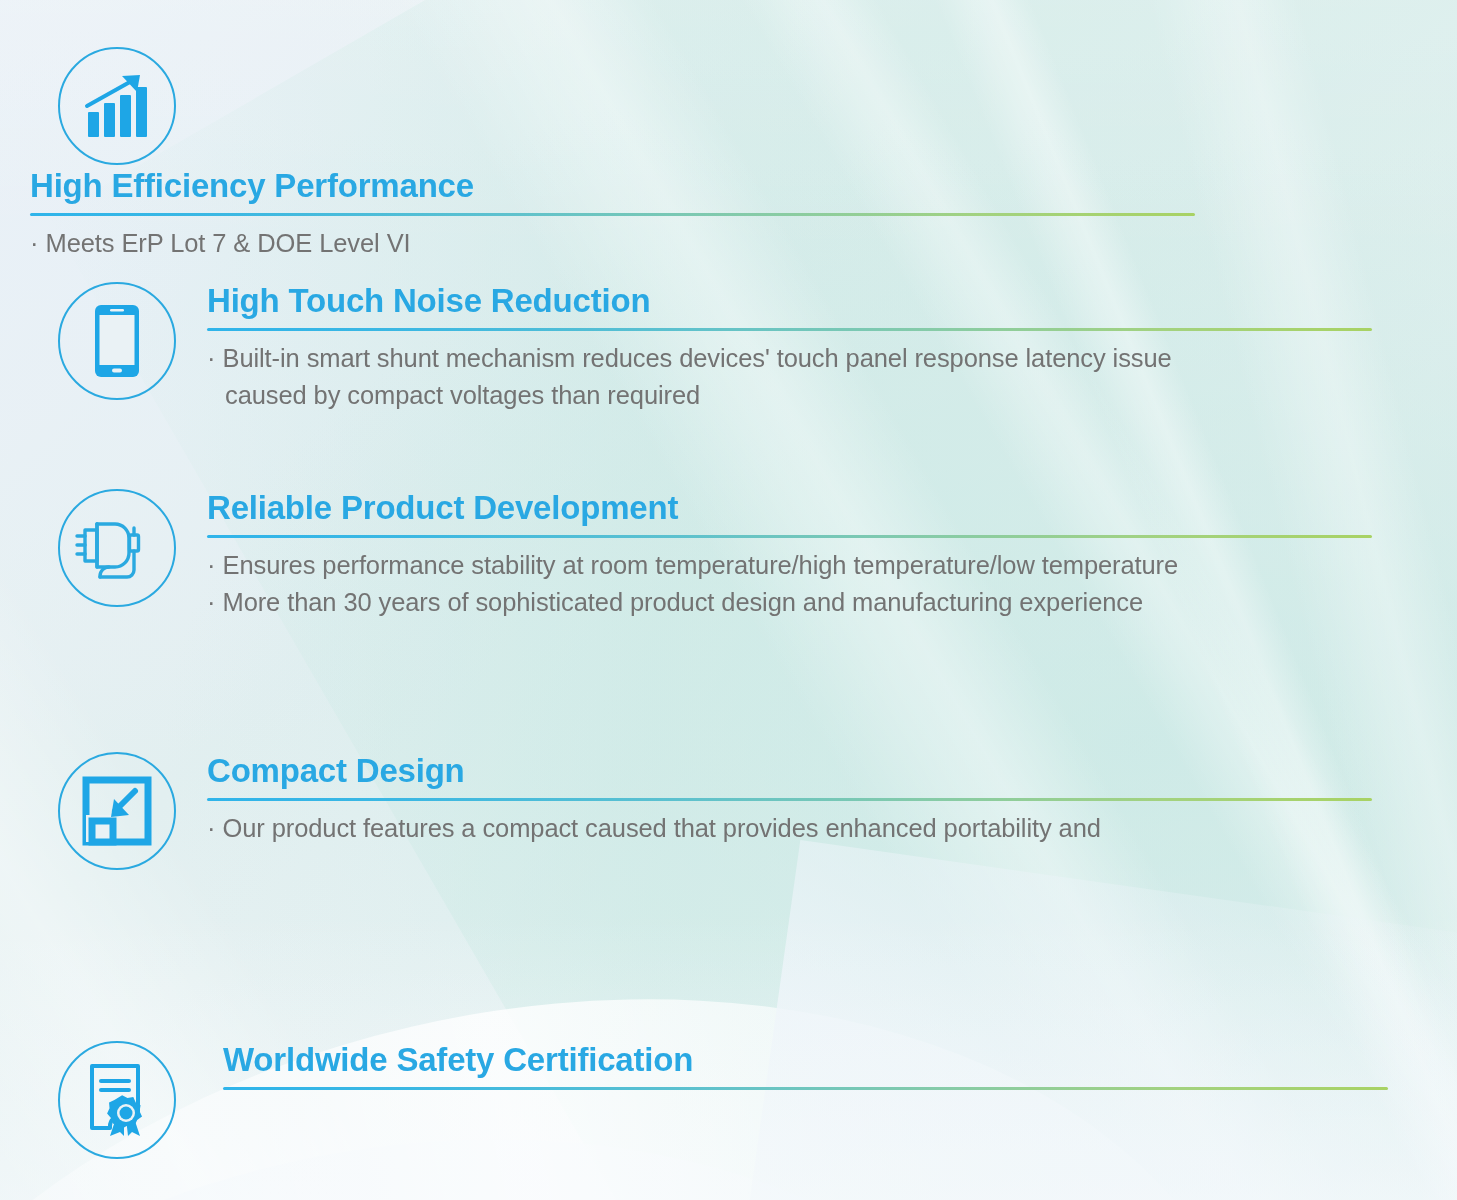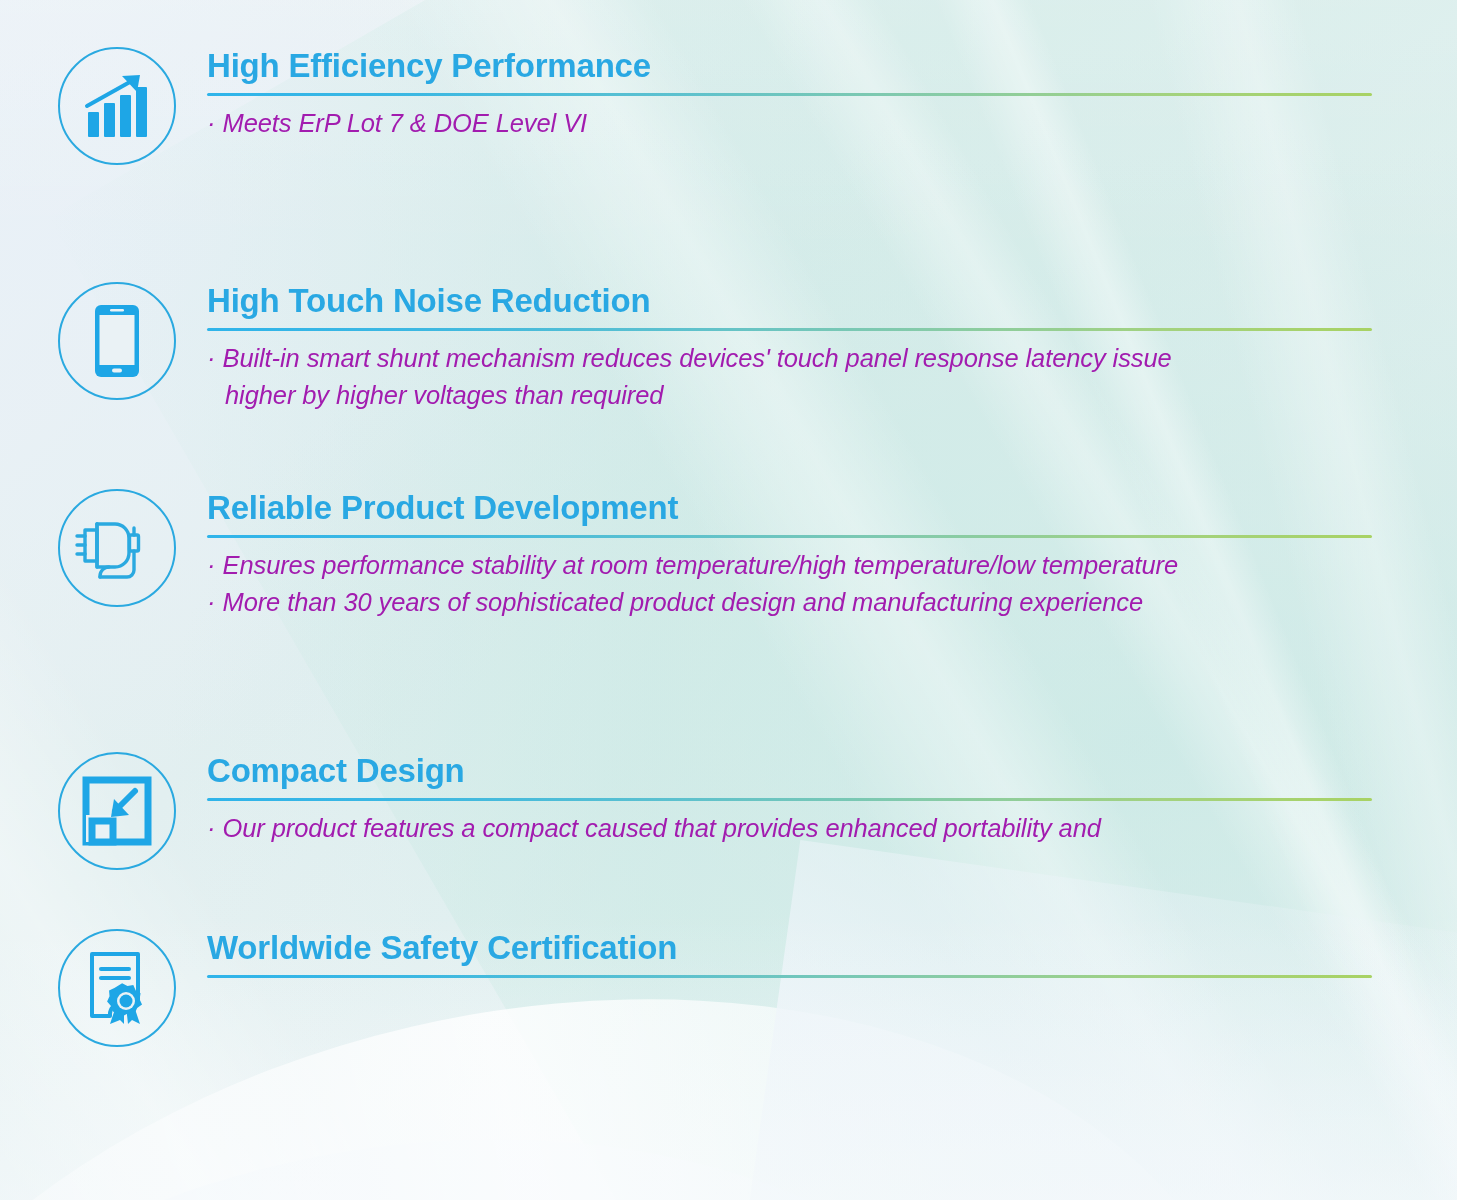--- a/index.html
+++ b/index.html
@@ -124,35 +124,34 @@
       #2fb4ea 0%,
       #3cb8e2 18%,
       #5cc1cf 40%,
       #86cba8 62%,
       #a3d27f 82%,
       #a8d264 100%);
     border-radius:2px;
   }
   .bullets{
     font-size:25.5px;
-    color:#a21caf;
+    color:#737373;
     line-height:1.42;
     letter-spacing:-0.1px;
-    font-style:italic;
   }
   .bullet-line{ white-space:nowrap; }
   .bullet-cont{ padding-left:18px; white-space:nowrap; }
   .dot{ letter-spacing:0; }
 
   
-  #feature-0 { top:46px; }
+  #feature-0 { top:46px;flex-direction:column; }
   #feature-1 { top:281px; }
   #feature-2 { top:488px; }
   #feature-3 { top:751px; }
-  #feature-4 { top:928px; }
+  #feature-4 { top:1040px;gap:16px; }
 </style>
 </head>
 <body>
 
 <div class="bg-base"></div>
 <div class="bg-tealwash"></div>
 <div class="bg-greenwedge"></div>
 <div class="bg-band band-a"></div>
 <div class="bg-band band-b"></div>
 <div class="bg-band band-c"></div>
@@ -198,21 +197,21 @@
           <rect x="17" y="6" width="14" height="2.6" rx="1.3" fill="#eaf2f5"></rect>
           <rect x="19" y="65.5" width="10" height="4" rx="2" fill="#eaf2f5"></rect>
         </svg>
       </div>
     </div>
     <div class="body-col">
       <div class="feature-title">High Touch Noise Reduction</div>
       <div class="rule"></div>
       <div class="bullets">
         <div class="bullet-line"><span class="dot">·</span> <span>Built-in smart shunt mechanism reduces devices' touch panel response latency issue</span></div>
-        <div class="bullet-cont">higher by higher voltages than required</div>
+        <div class="bullet-cont">caused by compact voltages than required</div>
       </div>
     </div>
   </section>
 
   <section class="feature" id="feature-2">
     <div class="icon-wrap">
       <div class="icon-circle">
         <svg width="84" height="74" viewBox="0 0 84 74" fill="none" stroke="#2aa9e0" stroke-width="3.4" stroke-linecap="round" stroke-linejoin="round">
           <path d="M22 13 H40 a14 14 0 0 1 14 14 V42 a14 14 0 0 1 -14 14 H34 a9 9 0 0 0 -9 9 V66"></path>
           <path d="M22 13 V56 H34"></path>

